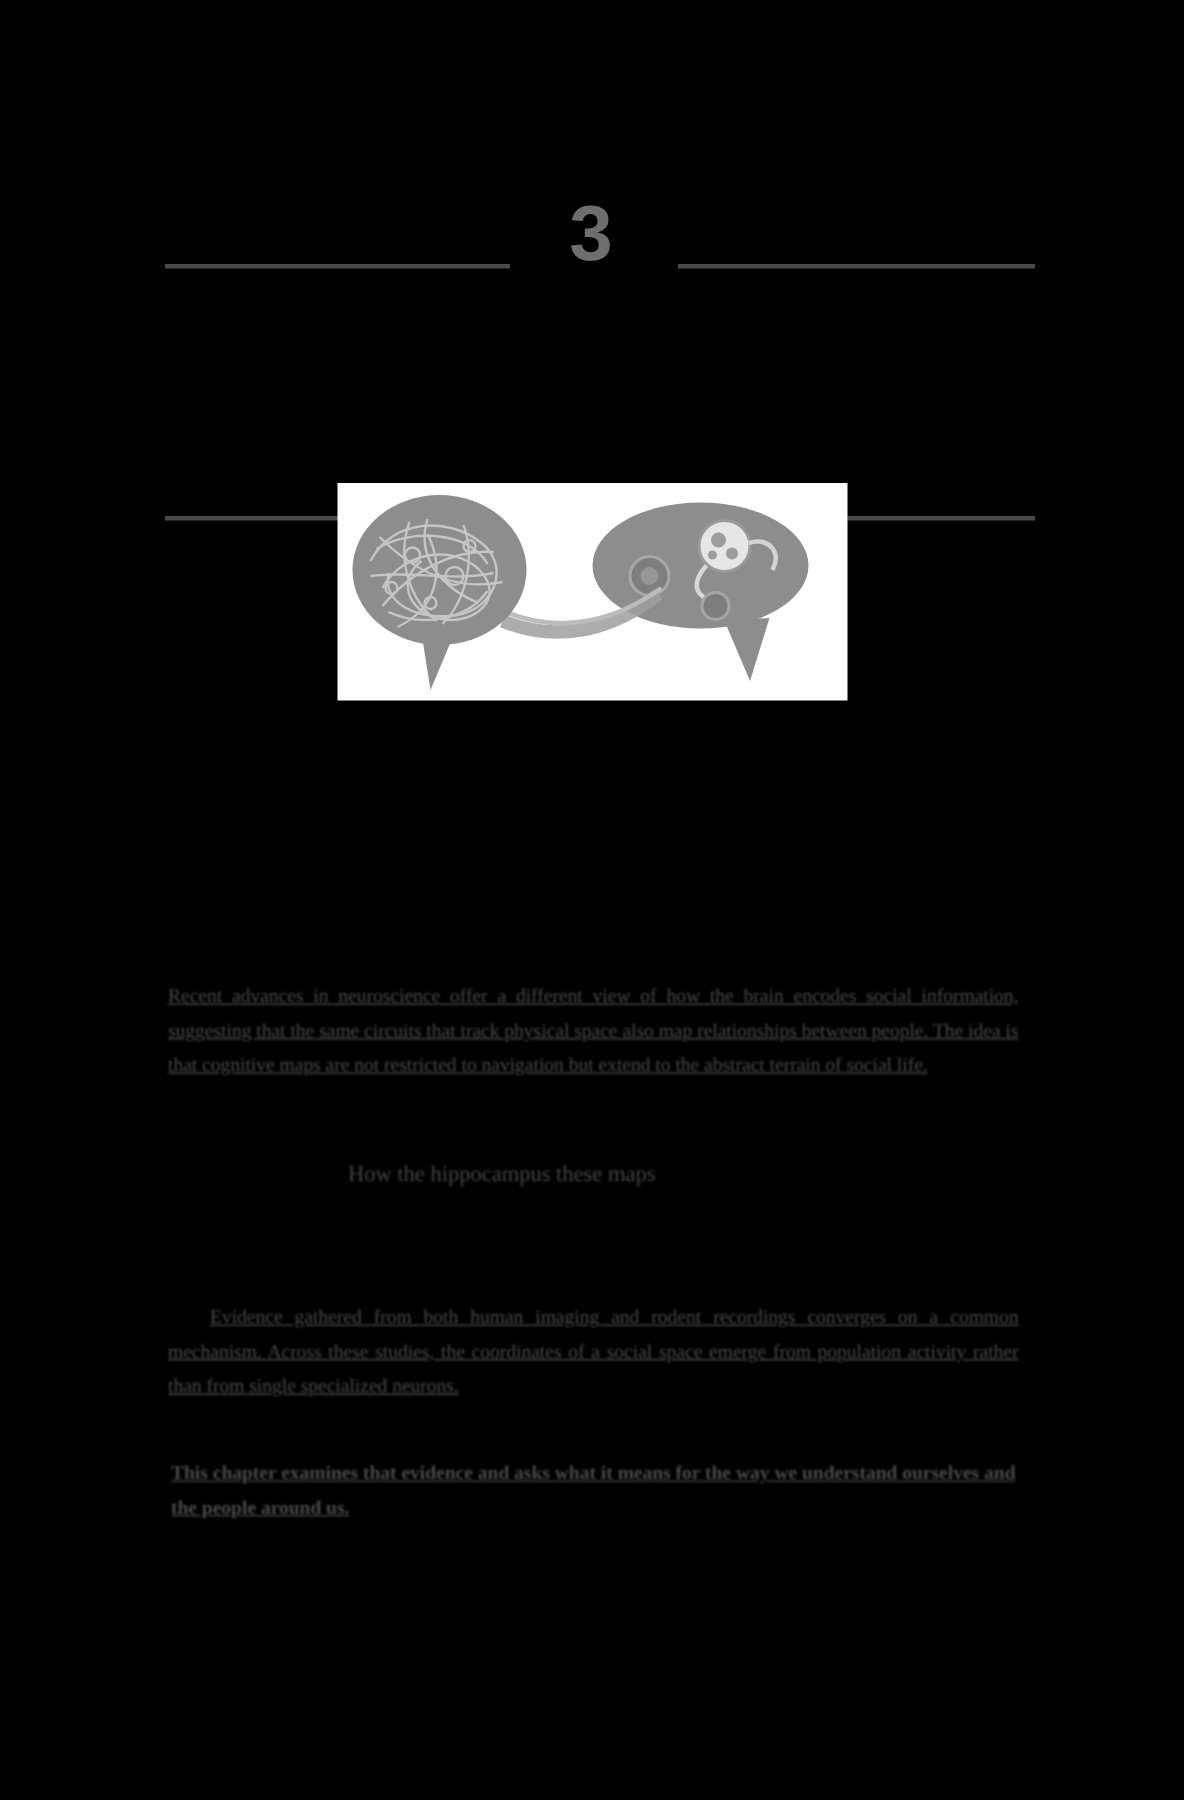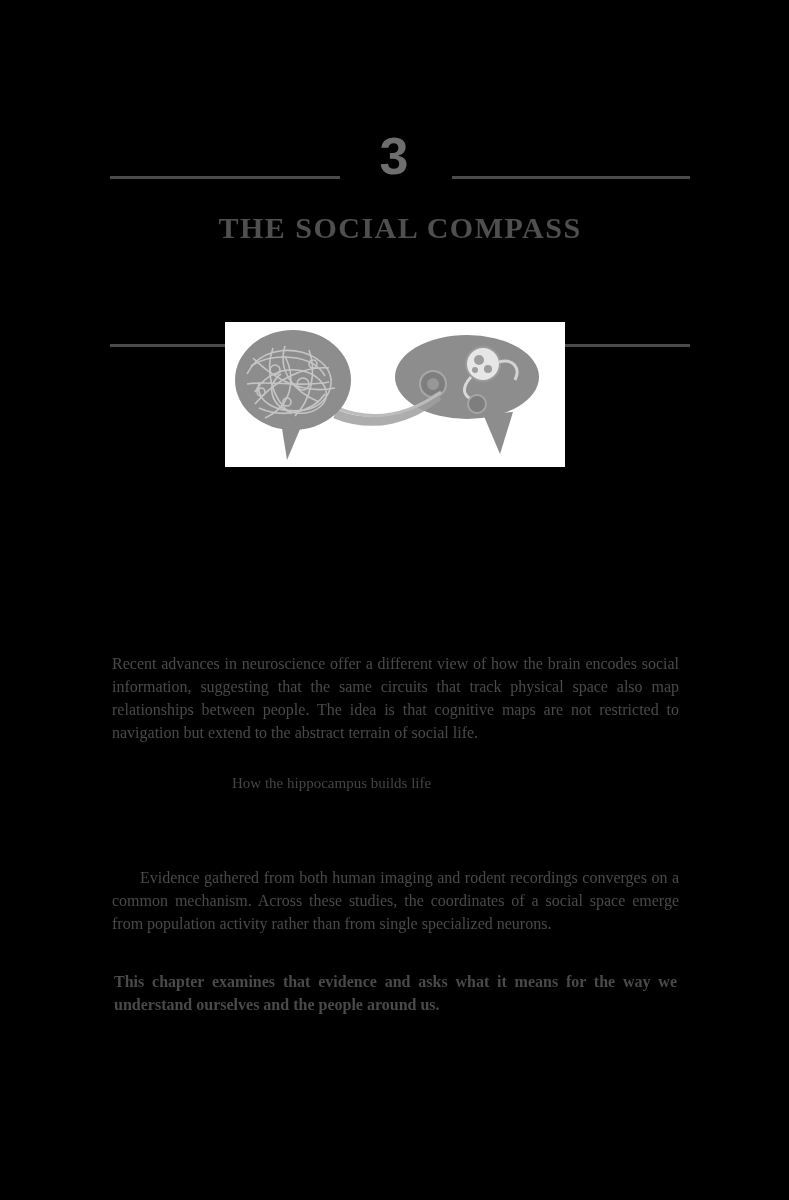--- a/index.html
+++ b/index.html
@@ -70,25 +70,26 @@
     height: 145px;
     background: #ffffff;
   }
   .fig-svg { display: block; }
 
   
   .body-block {
     position: absolute;
     left: 112px;
     width: 567px;
-    font-size: 16px;
+    font-size: 13px;
     line-height: 23px;
     text-align: justify;
     color: #454545;
     filter: blur(0.7px);
+    text-decoration: underline;
   }
   .para-1 { top: 652px; }
   .para-1 p { margin: 0; }
 
   .list-block {
     position: absolute;
     left: 232px;
     width: 450px;
     top: 772px;
     font-size: 15px;
@@ -115,21 +116,20 @@
 <body>
 
 <div class="page">
 
   <div class="chapter-number">3</div>
 
   <div class="rule rule-left-top"></div>
   <div class="rule rule-right-top"></div>
 
   <div class="chapter-title">
-    <div>THE SOCIAL COMPASS</div>
   </div>
 
   <div class="rule rule-left-bot"></div>
   <div class="rule rule-right-bot"></div>
 
   <div class="figure">
     <svg class="fig-svg" width="340" height="145" viewBox="0 0 340 145">
       <defs>
         <clipPath id="leftBubbleClip">
           <ellipse cx="68" cy="58" rx="58" ry="50"></ellipse>
@@ -177,21 +177,21 @@
         </g>
       </g>
     </svg>
   </div>
 
   <div class="body-block para-1">
     <p class="obscured">Recent advances in neuroscience offer a different view of how the brain encodes social information, suggesting that the same circuits that track physical space also map relationships between people. The idea is that cognitive maps are not restricted to navigation but extend to the abstract terrain of social life.</p>
   </div>
 
   <div class="list-block">
-    <span class="li">How the hippocampus builds life</span>
+    <span class="li">How the hippocampus these maps</span>
   </div>
 
   <div class="body-block para-2">
     <p class="obscured">Evidence gathered from both human imaging and rodent recordings converges on a common mechanism. Across these studies, the coordinates of a social space emerge from population activity rather than from single specialized neurons.</p>
   </div>
 
   <div class="body-block para-3">
     <p class="obscured">This chapter examines that evidence and asks what it means for the way we understand ourselves and the people around us.</p>
   </div>
 

